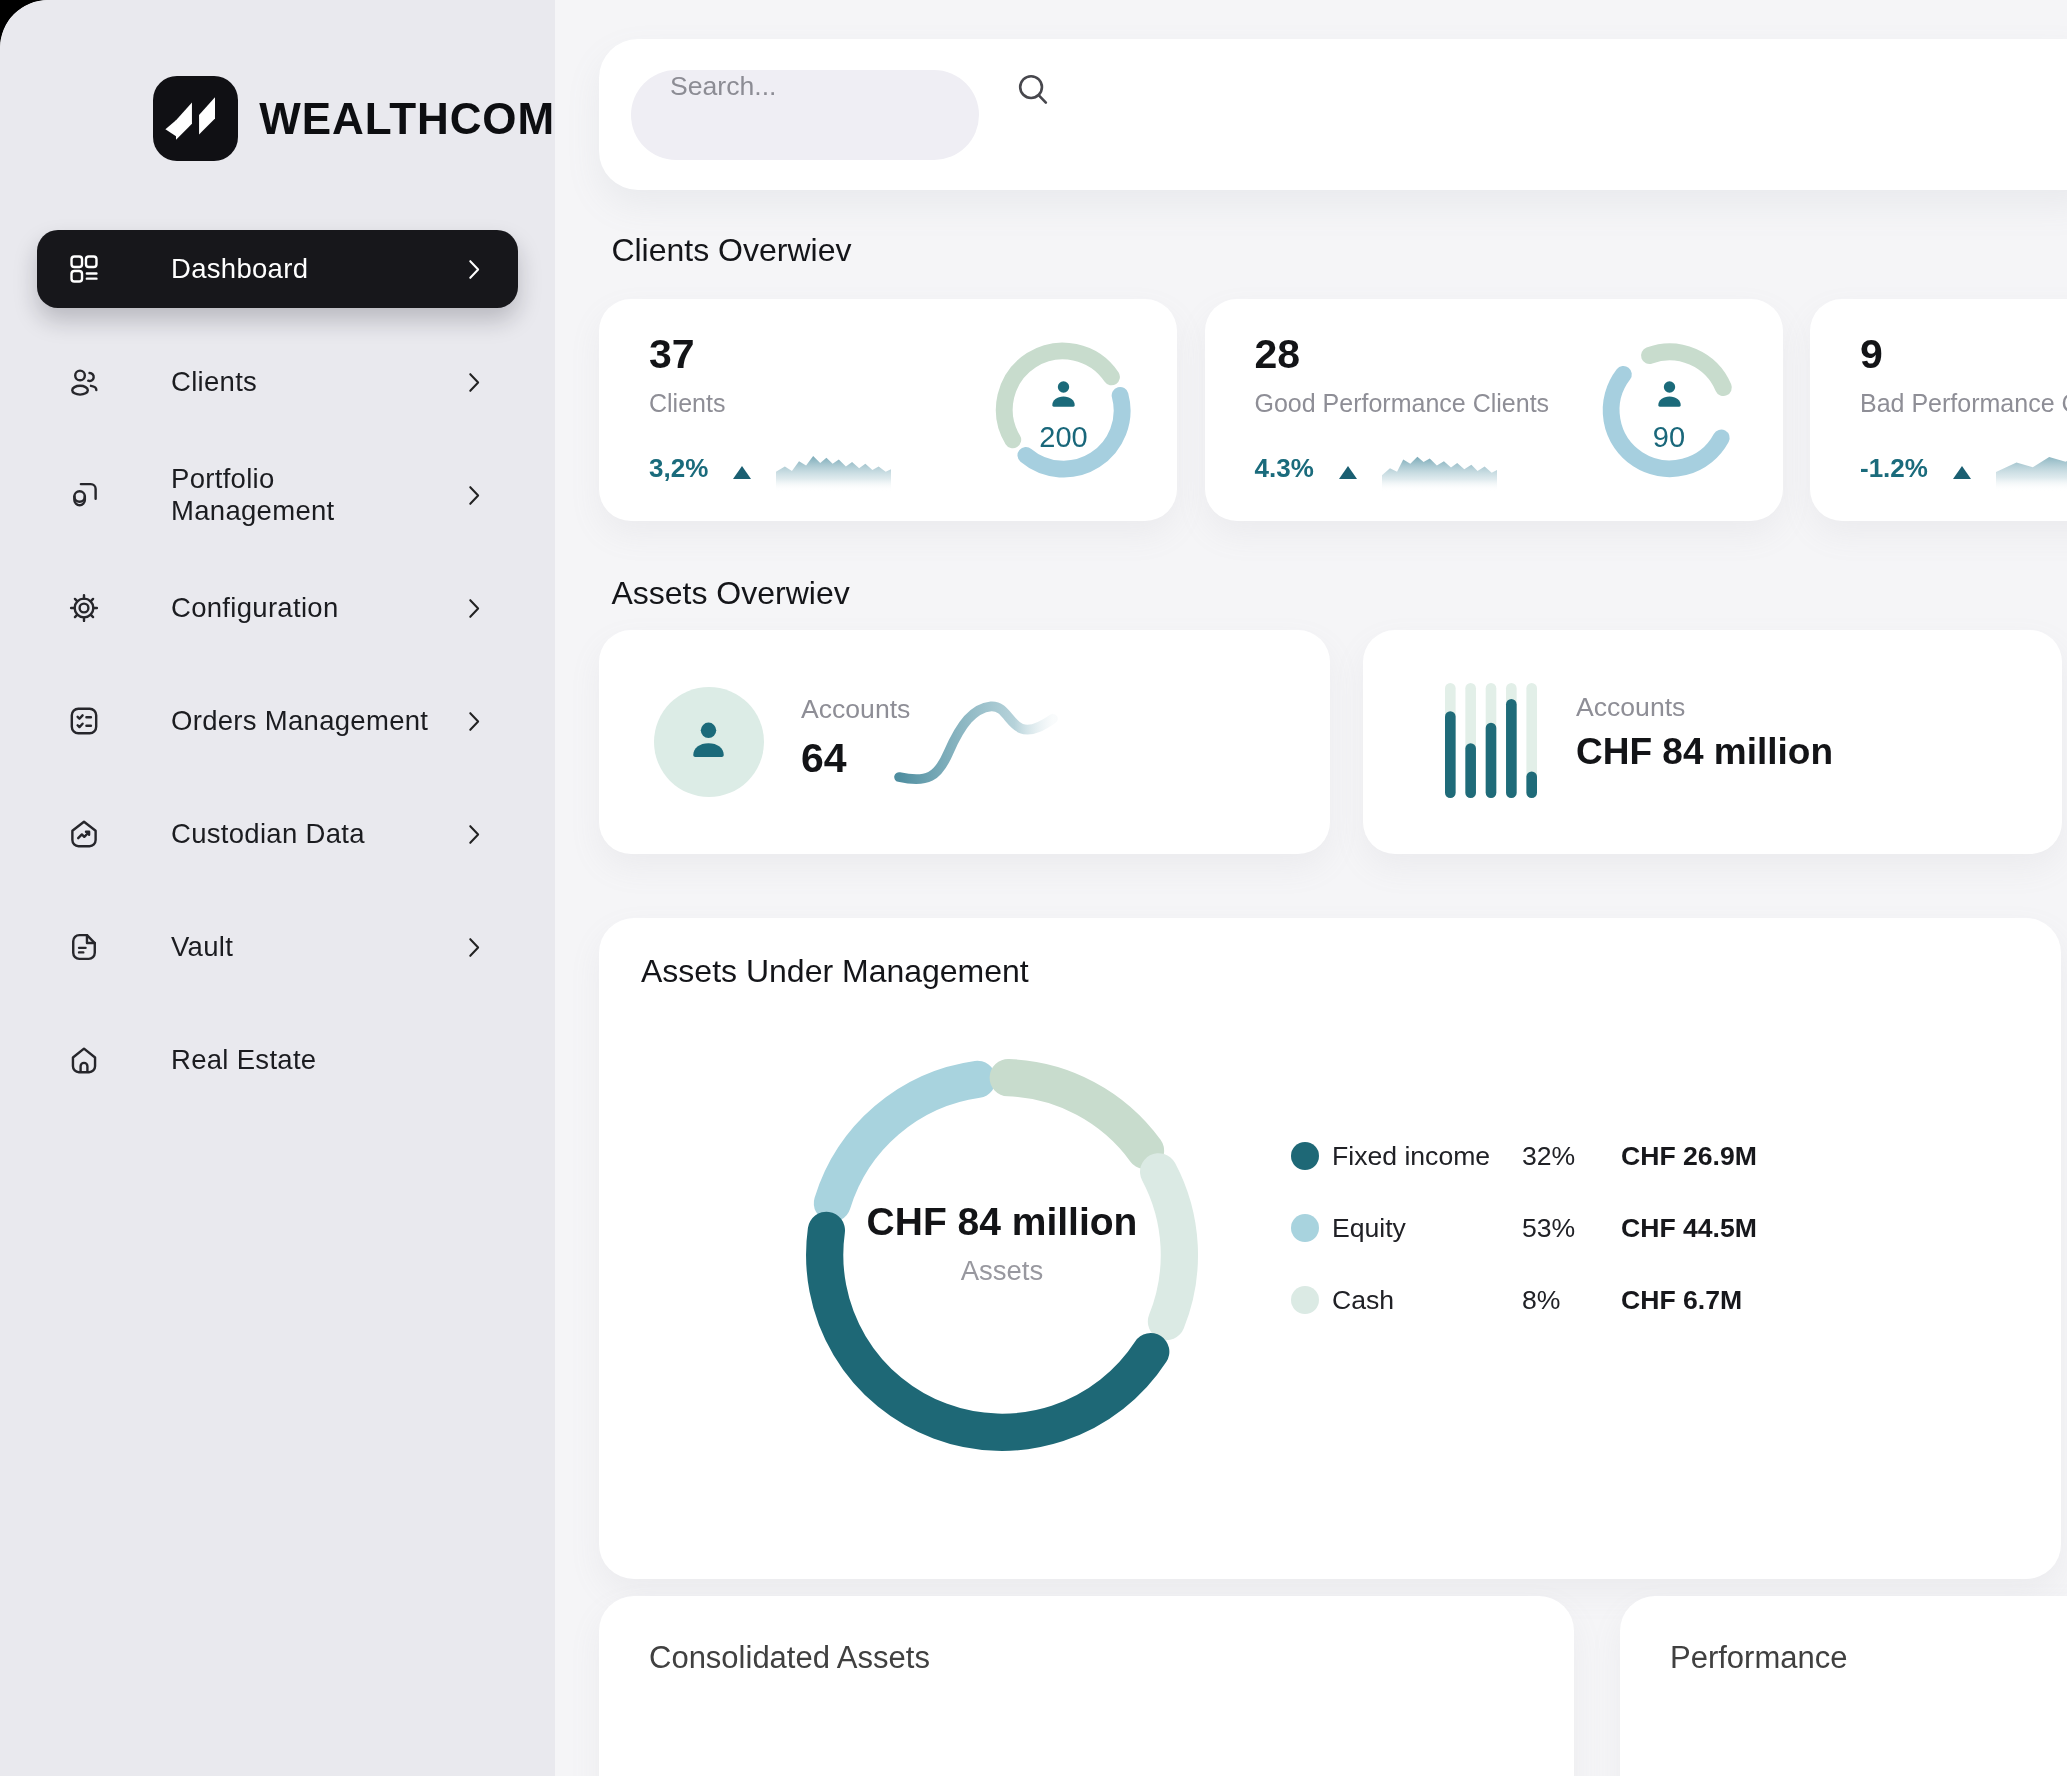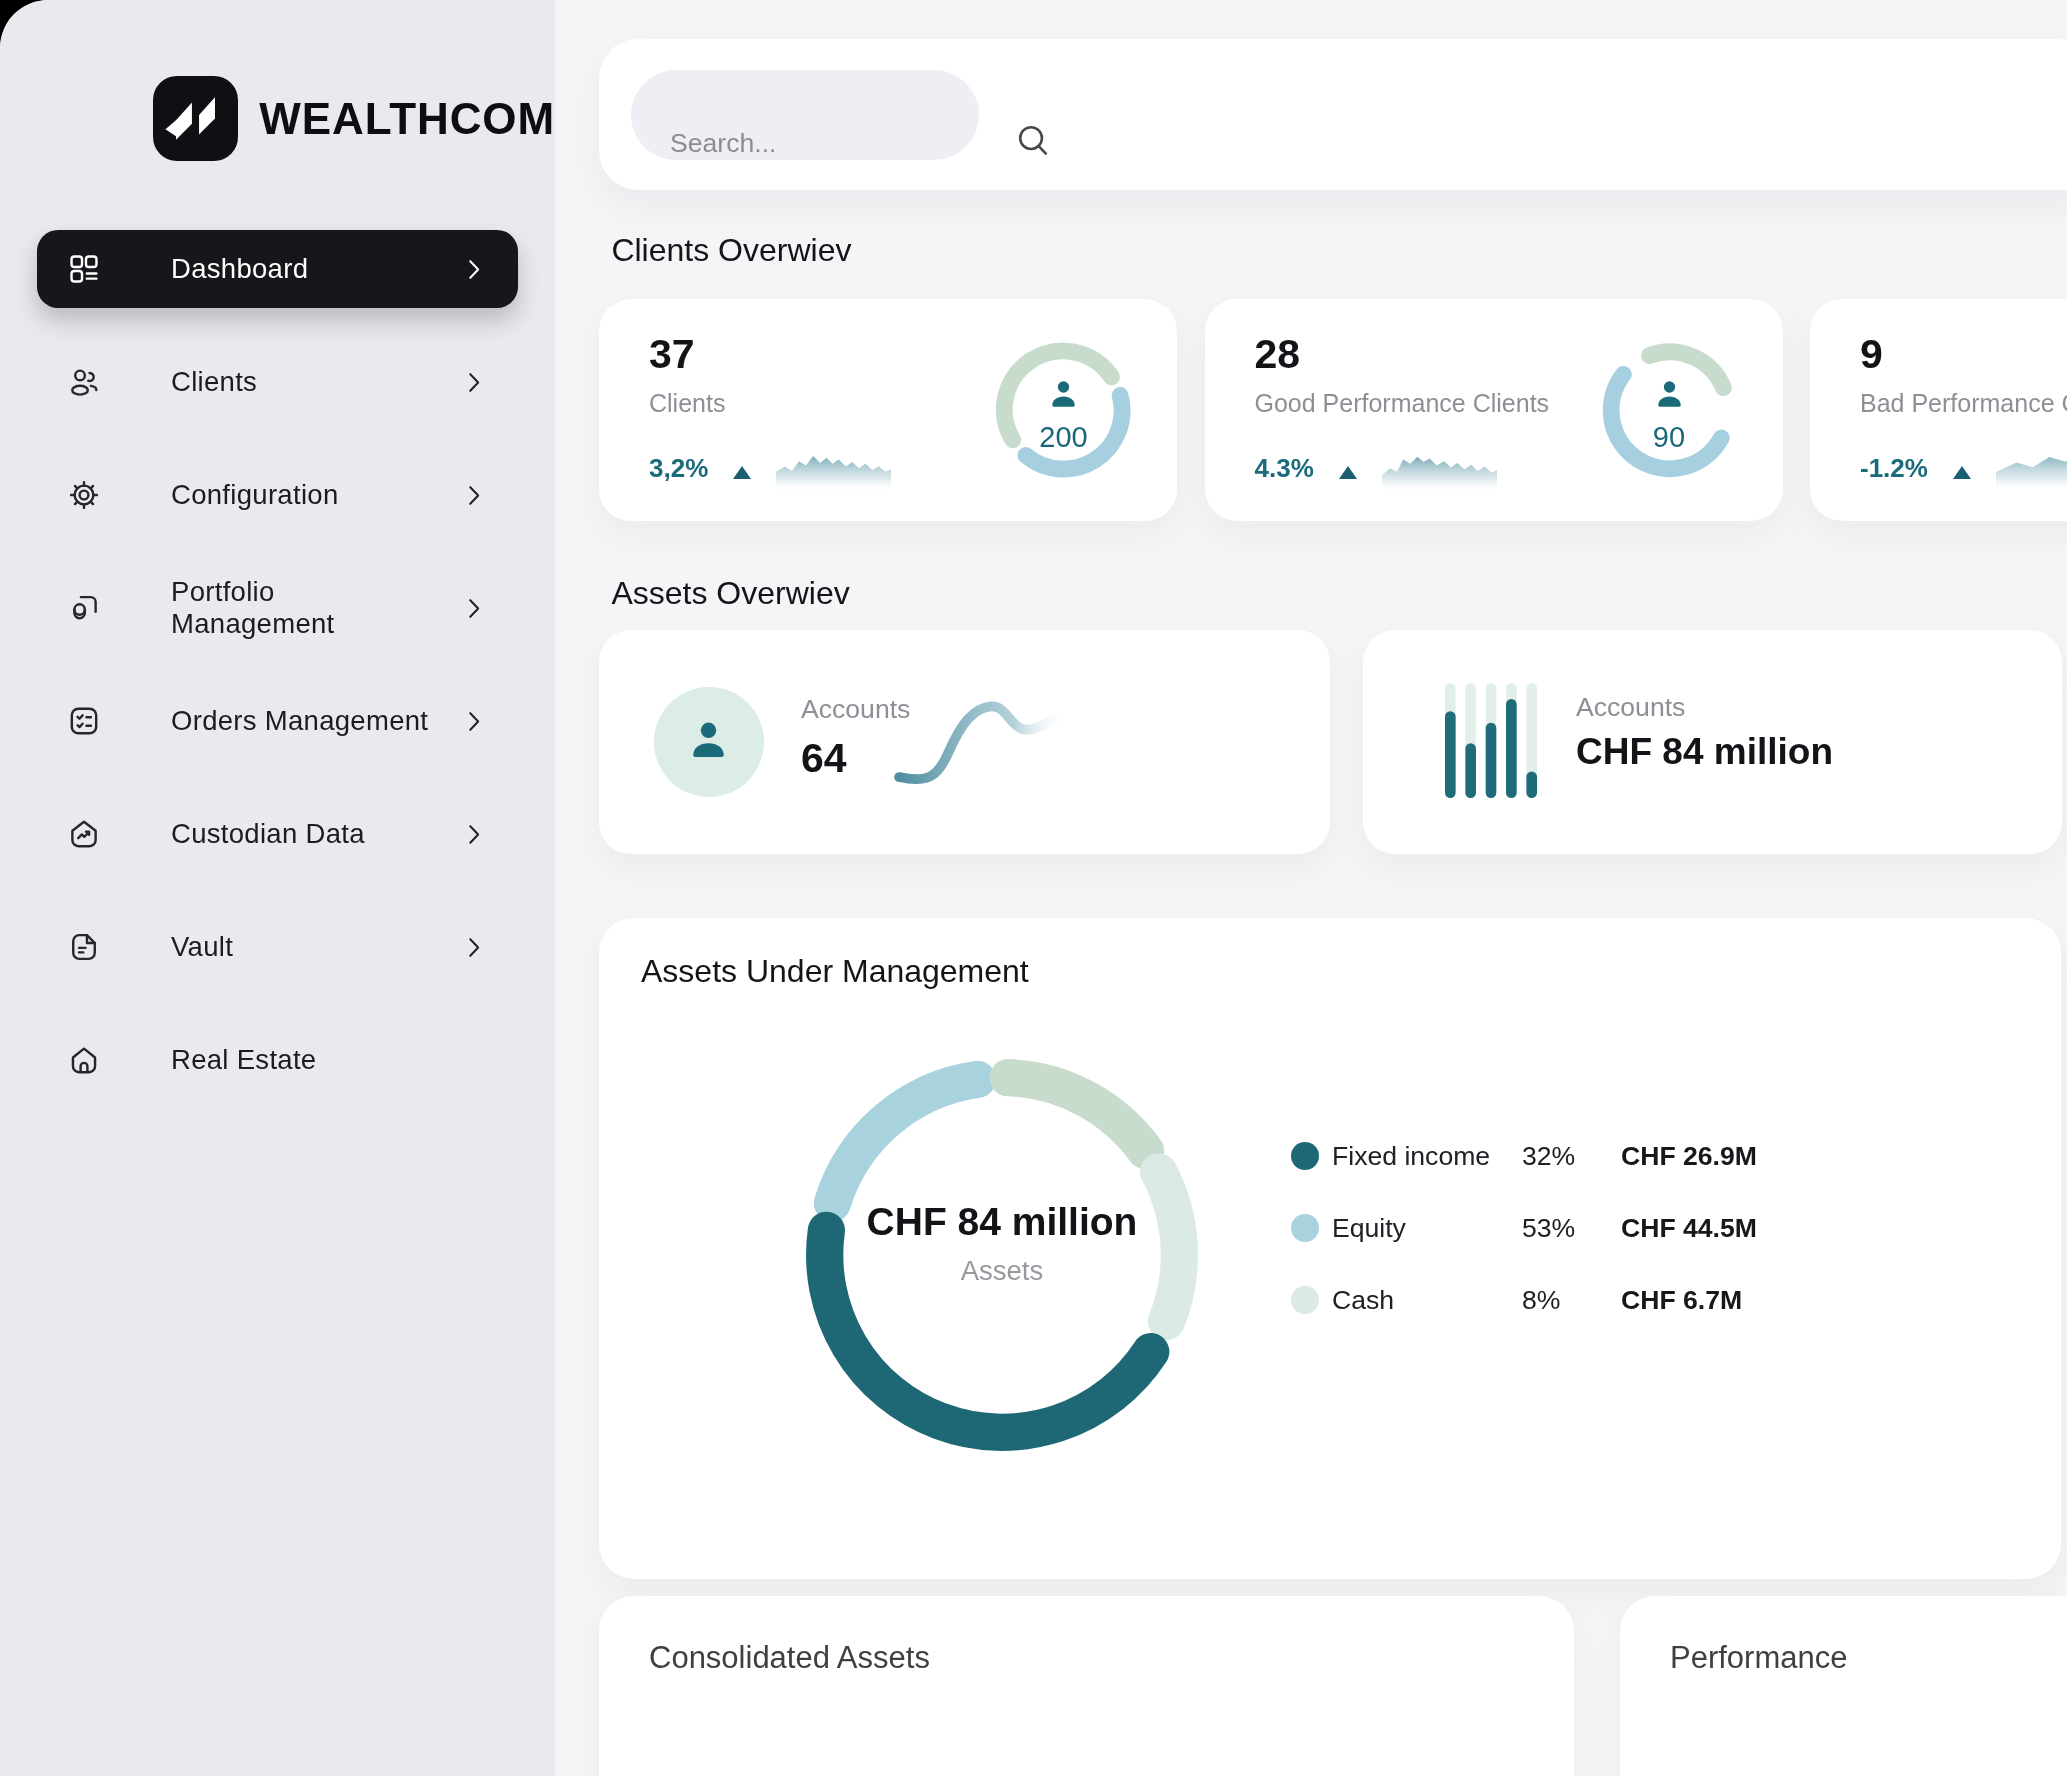--- a/index.html
+++ b/index.html
@@ -18,21 +18,21 @@
   .nav-item .nchev{margin-left:auto;width:13.3px;height:21px;}
   .nav-item .nchev svg{width:13.3px;height:21px;stroke:#222;fill:none;stroke-width:2.3;stroke-linecap:round;stroke-linejoin:round;}
   .nav-item.active{background:#17171b;color:#fff;box-shadow:0 12.4px 23px rgba(20,20,30,.22);}
   .nav-item.active .nicon svg{stroke:#fff;}
   .nav-item.active .nchev svg{stroke:#fff;}
   
   .main{position:absolute;left:599px;top:0;width:1468px;height:1777px;}
   .card{background:#fff;border-radius:32px;box-shadow:0 14px 32px rgba(140,145,160,.09);}
   
   .topbar{position:absolute;left:0;top:39px;width:1507px;height:151px;background:#fff;border-radius:39px;box-shadow:0 16px 35px rgba(140,145,160,.10);display:flex;align-items:center;}
-  .search-pill{margin-left:32px;width:348px;height:90px;border-radius:46px;background:#efeef4;display:flex;align-items:flex-end;padding:0 30px 0 37px;box-sizing:border-box;}
+  .search-pill{margin-left:32px;width:348px;height:90px;border-radius:46px;background:#efeef4;display:flex;align-items:flex-start;padding:0 30px 0 37px;box-sizing:border-box;}
   .search-pill input{flex:1;border:none;outline:none;background:transparent;font-family:"Liberation Sans",sans-serif;font-size:26.6px;color:#55555c;}
   .search-pill input::placeholder{color:#8c8c94;}
   .search-icon{width:39px;height:39px;flex:0 0 auto;}
   
   .sec-title{position:absolute;left:12.4px;font-size:32px;font-weight:500;color:#141519;}
   
   .row1{position:absolute;left:0;top:299px;display:flex;gap:27.5px;}
   .stat-card{position:relative;width:578px;height:222px;flex:0 0 auto;}
   .sv{position:absolute;left:50px;top:32px;font-size:41px;font-weight:600;color:#131417;}
   .sl{position:absolute;left:50px;top:90px;font-size:25px;color:#8e8e96;white-space:nowrap;}
@@ -137,40 +137,40 @@
         </span>
         <span class="nlabel">Clients</span>
         <span class="nchev"><svg viewBox="0 0 15 24">
               <path d="M2.5 2.5l9 9.5-9 9.5"></path>
             </svg></span>
       </div>
 
       <div class="nav-item">
         <span class="nicon">
           <svg viewBox="0 0 24 24">
+              <path d="M9.8 4.3h7a3.4 3.4 0 0 1 3.4 3.4v7"></path>
+              <circle cx="8.9" cy="13.1" r="3.7"></circle>
+              <path d="M12.6 13.1v2.4a3.7 3.7 0 1 1-7.4 0v-2.4"></path>
+            </svg>
+        </span>
+        <span class="nlabel">Portfolio Management</span>
+        <span class="nchev"><svg viewBox="0 0 15 24">
+              <path d="M2.5 2.5l9 9.5-9 9.5"></path>
+            </svg></span>
+      </div>
+
+      <div class="nav-item">
+        <span class="nicon">
+          <svg viewBox="0 0 24 24">
               <circle cx="12" cy="12" r="3.1"></circle>
               <circle cx="12" cy="12" r="6.6"></circle>
               <path d="M12 2.9v2.5M12 18.6v2.5M2.9 12h2.5M18.6 12h2.5M5.6 5.6l1.7 1.7M16.7 16.7l1.7 1.7M5.6 18.4l1.7-1.7M16.7 7.3l1.7-1.7"></path>
             </svg>
         </span>
         <span class="nlabel">Configuration</span>
-        <span class="nchev"><svg viewBox="0 0 15 24">
-              <path d="M2.5 2.5l9 9.5-9 9.5"></path>
-            </svg></span>
-      </div>
-
-      <div class="nav-item">
-        <span class="nicon">
-          <svg viewBox="0 0 24 24">
-              <path d="M9.8 4.3h7a3.4 3.4 0 0 1 3.4 3.4v7"></path>
-              <circle cx="8.9" cy="13.1" r="3.7"></circle>
-              <path d="M12.6 13.1v2.4a3.7 3.7 0 1 1-7.4 0v-2.4"></path>
-            </svg>
-        </span>
-        <span class="nlabel">Portfolio Management</span>
         <span class="nchev"><svg viewBox="0 0 15 24">
               <path d="M2.5 2.5l9 9.5-9 9.5"></path>
             </svg></span>
       </div>
 
       <div class="nav-item">
         <span class="nicon">
           <svg viewBox="0 0 24 24">
               <rect x="3.4" y="3.4" width="17.2" height="17.2" rx="4.6"></rect>
               <path d="M7.5 9.1l1.3 1.3 2.2-2.4M13.7 9.4h3.2M7.5 15l1.3 1.3 2.2-2.4M13.7 15.3h3.2"></path>

